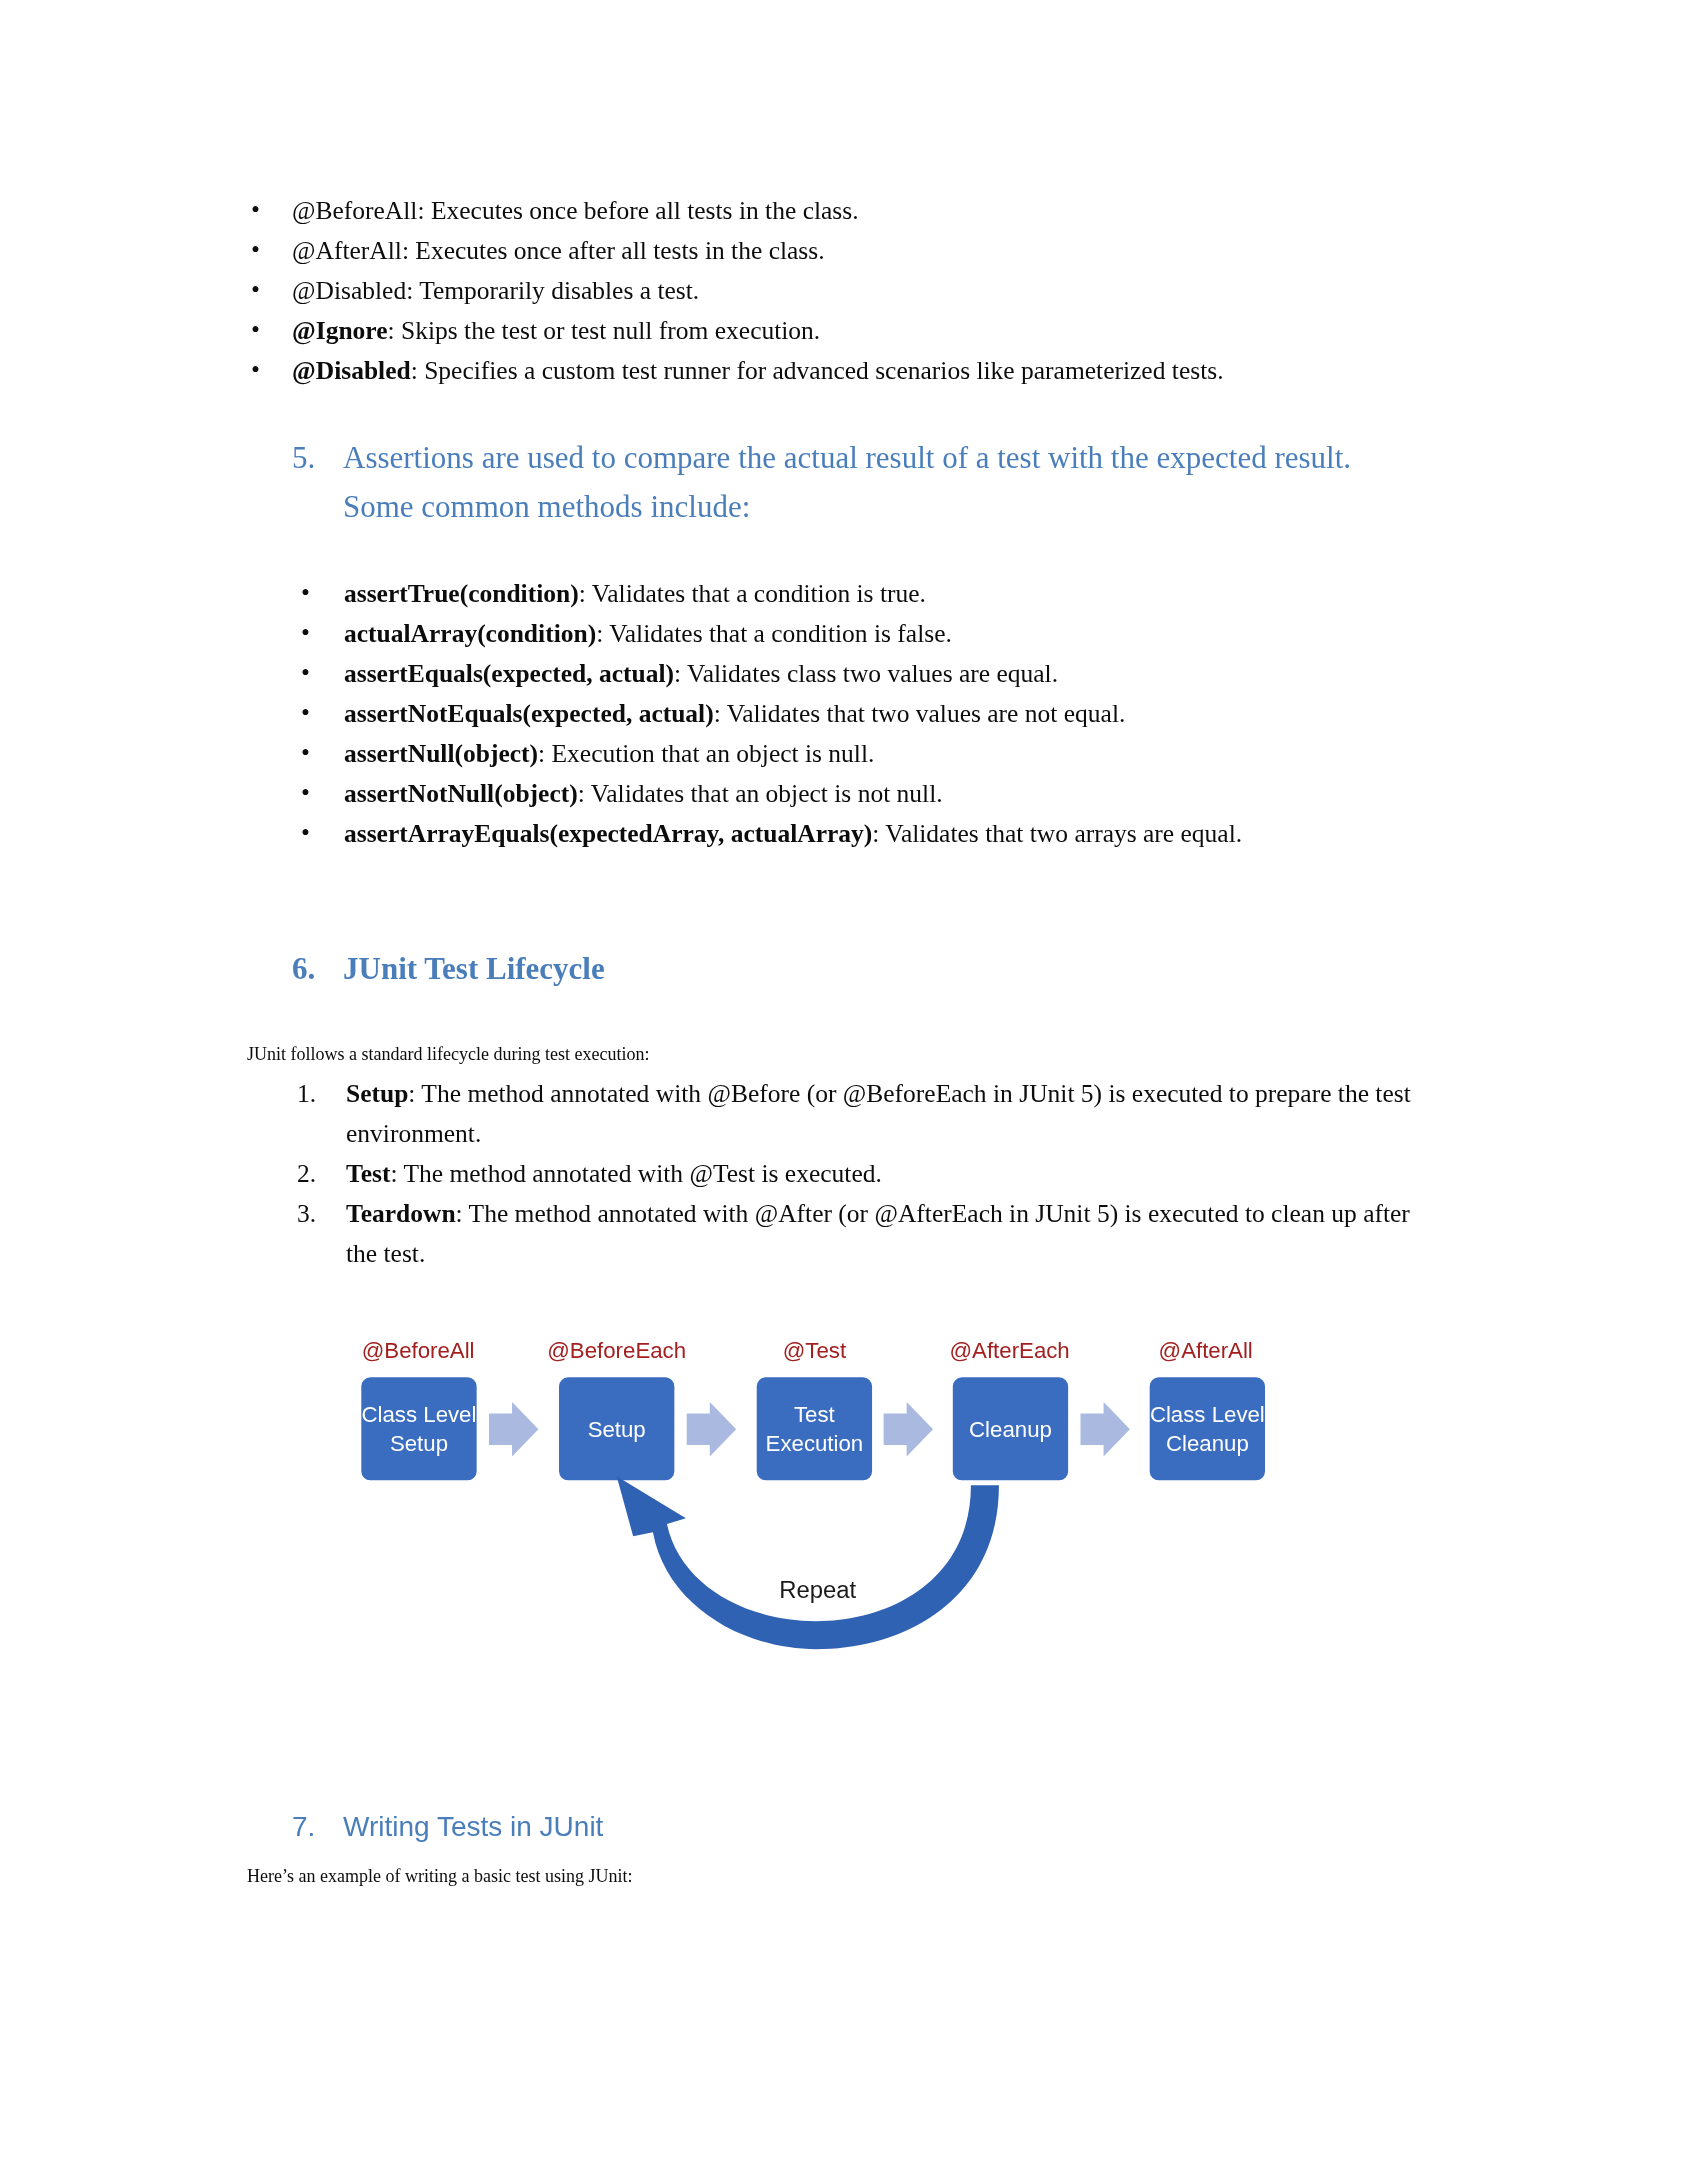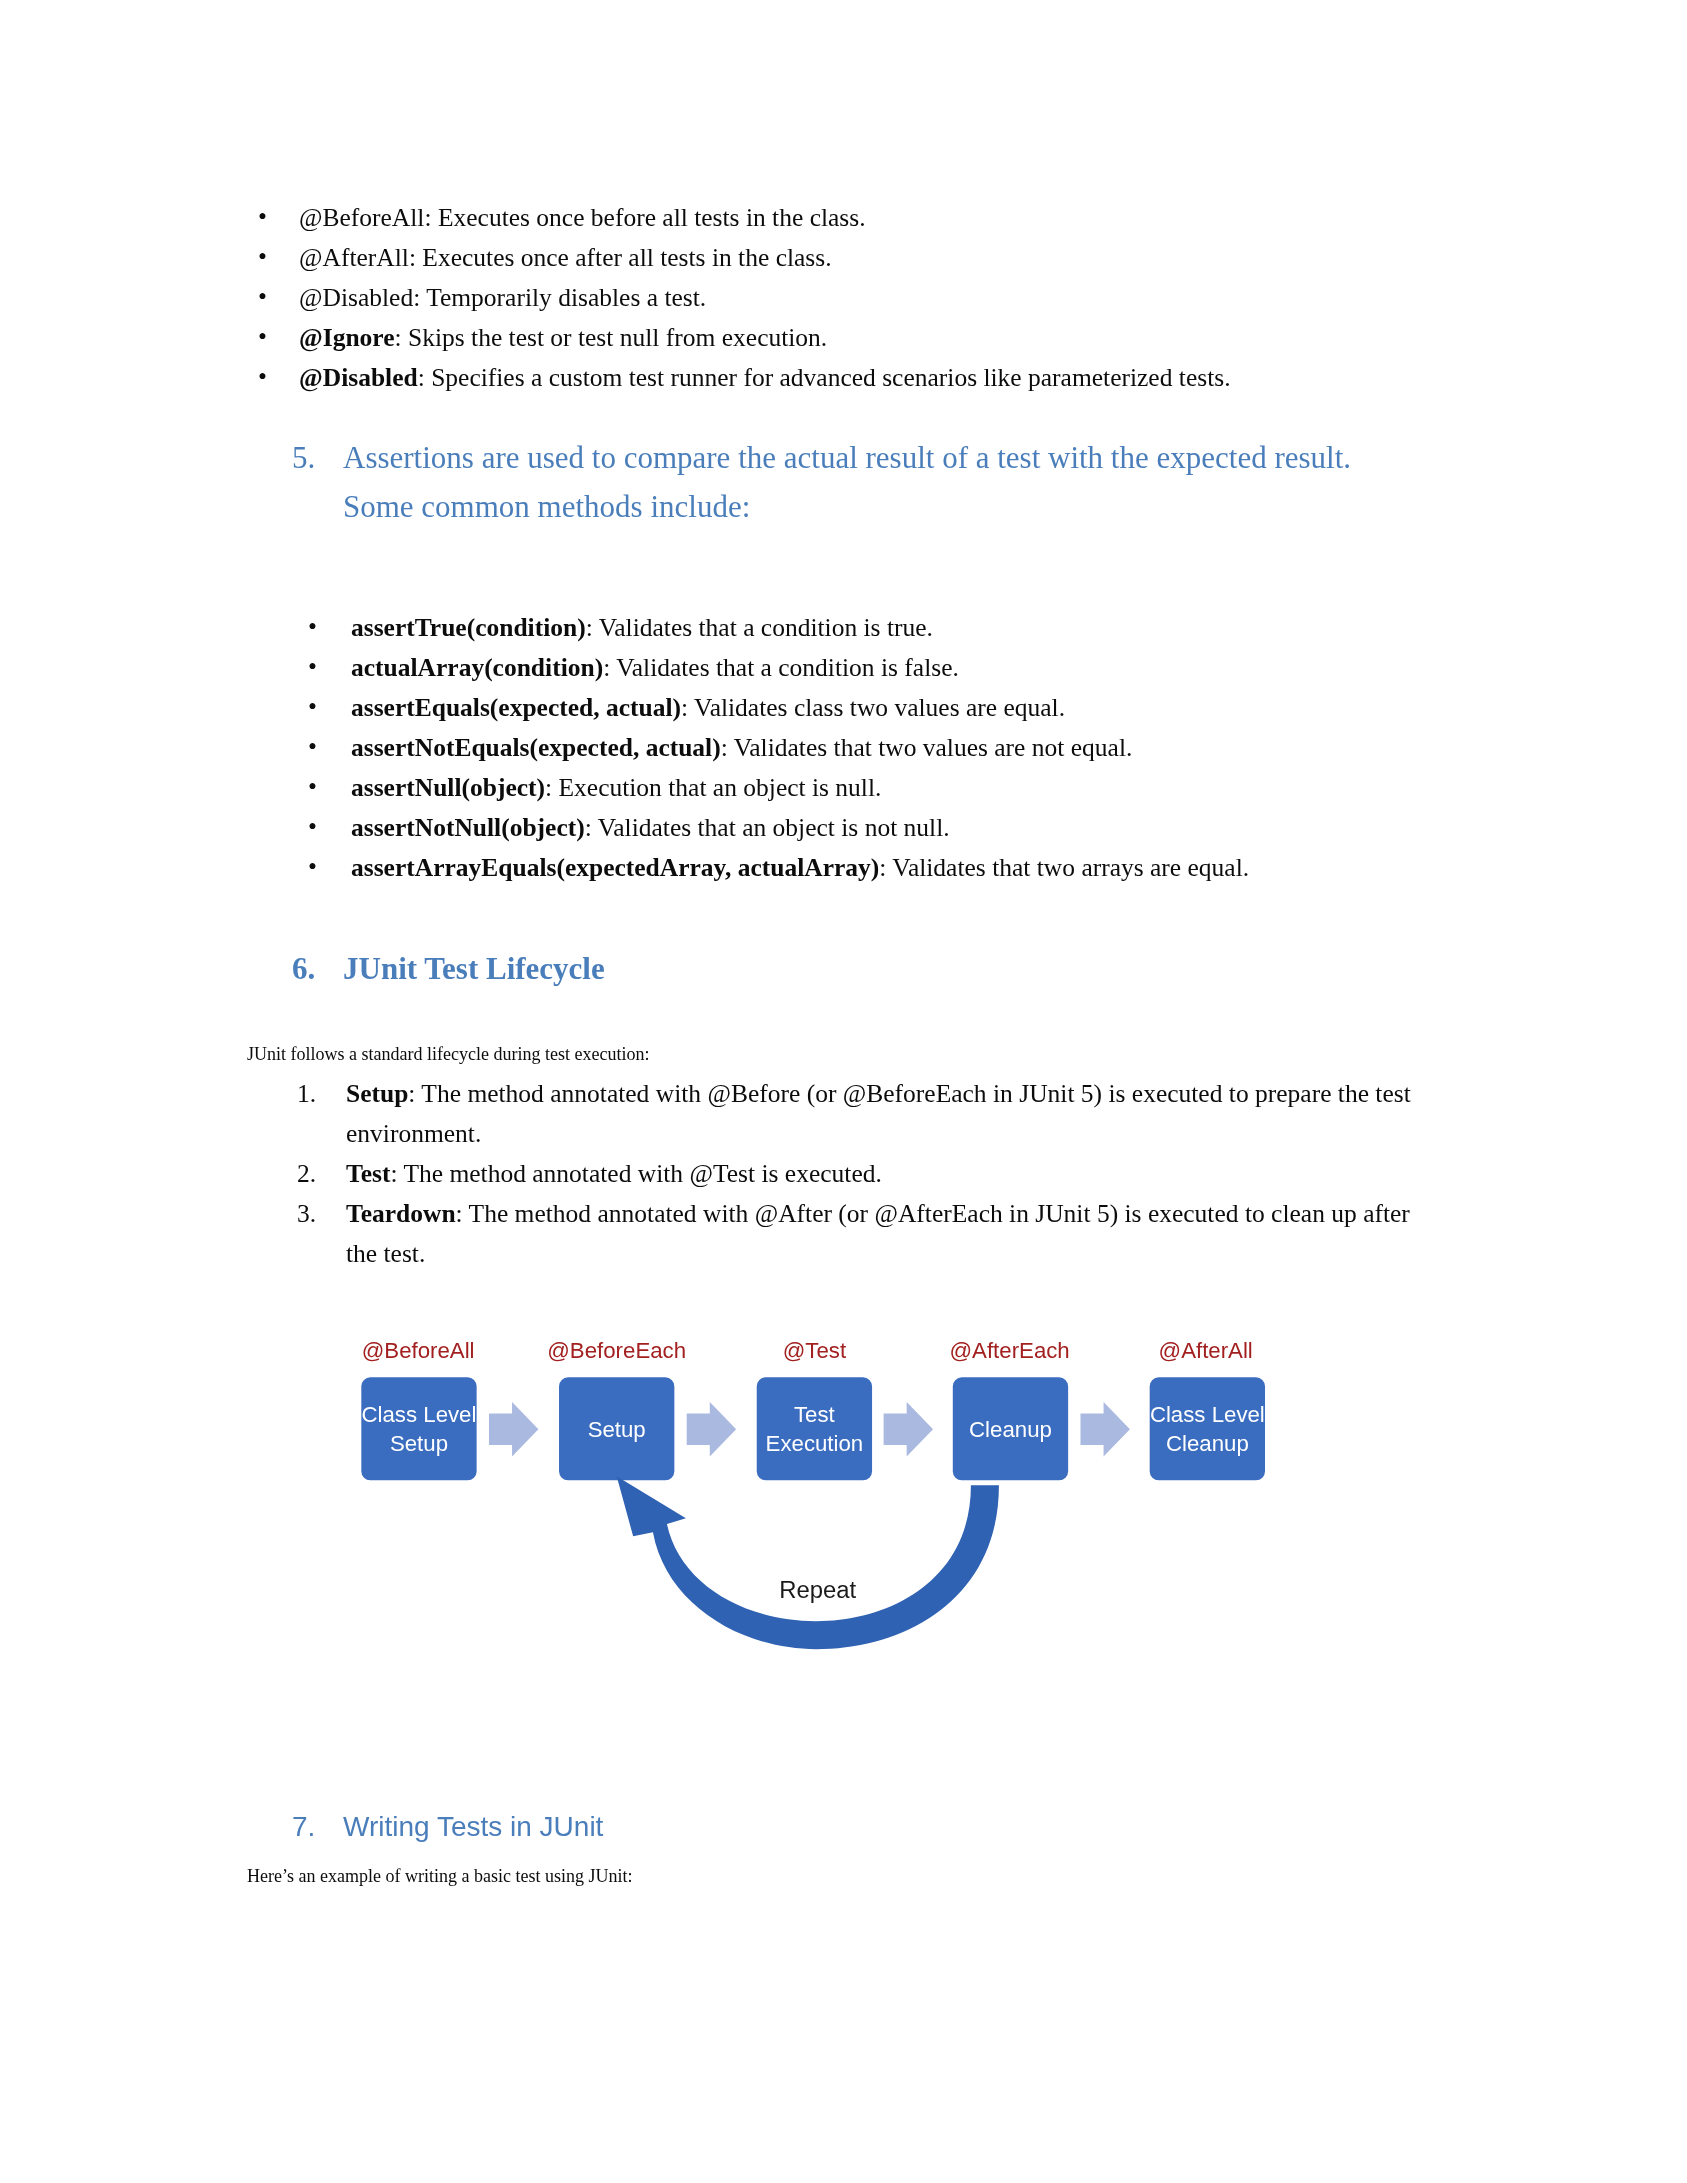--- a/index.html
+++ b/index.html
@@ -19,21 +19,21 @@
   .page {
     position: absolute;
     inset: 0;
     background: #ffffff;
   }
 
   
   .bullet-list {
     position: absolute;
     list-style: none;
-    margin: 7px;
+    margin: 0;
     padding: 0;
   }
   .bullet-list li {
     position: relative;
     font-size: 25.5px;
     line-height: 40px;
     color: #0c0c0c;
     padding-left: 41px;
   }
   .bullet-list li::before {
@@ -162,21 +162,21 @@
     <li>
       <span class="bold">@Disabled</span><span>: Specifies a custom test runner for advanced scenarios like parameterized tests.</span>
     </li>
   </ul>
 
   <h2 class="heading-serif" id="section-5-heading" style="left:292px; top:433px; width:1063px;">
     <span class="num">5.</span>
     <span class="htext">Assertions are used to compare the actual result of a test with the expected result. Some common methods include:</span>
   </h2>
 
-  <ul class="bullet-list indented" id="assertions-list" style="left:301px; top:601px; width:1071px;">
+  <ul class="bullet-list indented" id="assertions-list" style="left:301px; top:574px; width:1071px;">
     <li>
       <span class="bold">assertTrue(condition)</span><span>: Validates that a condition is true.</span>
     </li>
     <li>
       <span class="bold">actualArray(condition)</span><span>: Validates that a condition is false.</span>
     </li>
     <li>
       <span class="bold">assertEquals(expected, actual)</span><span>: Validates class two values are equal.</span>
     </li>
     <li>

